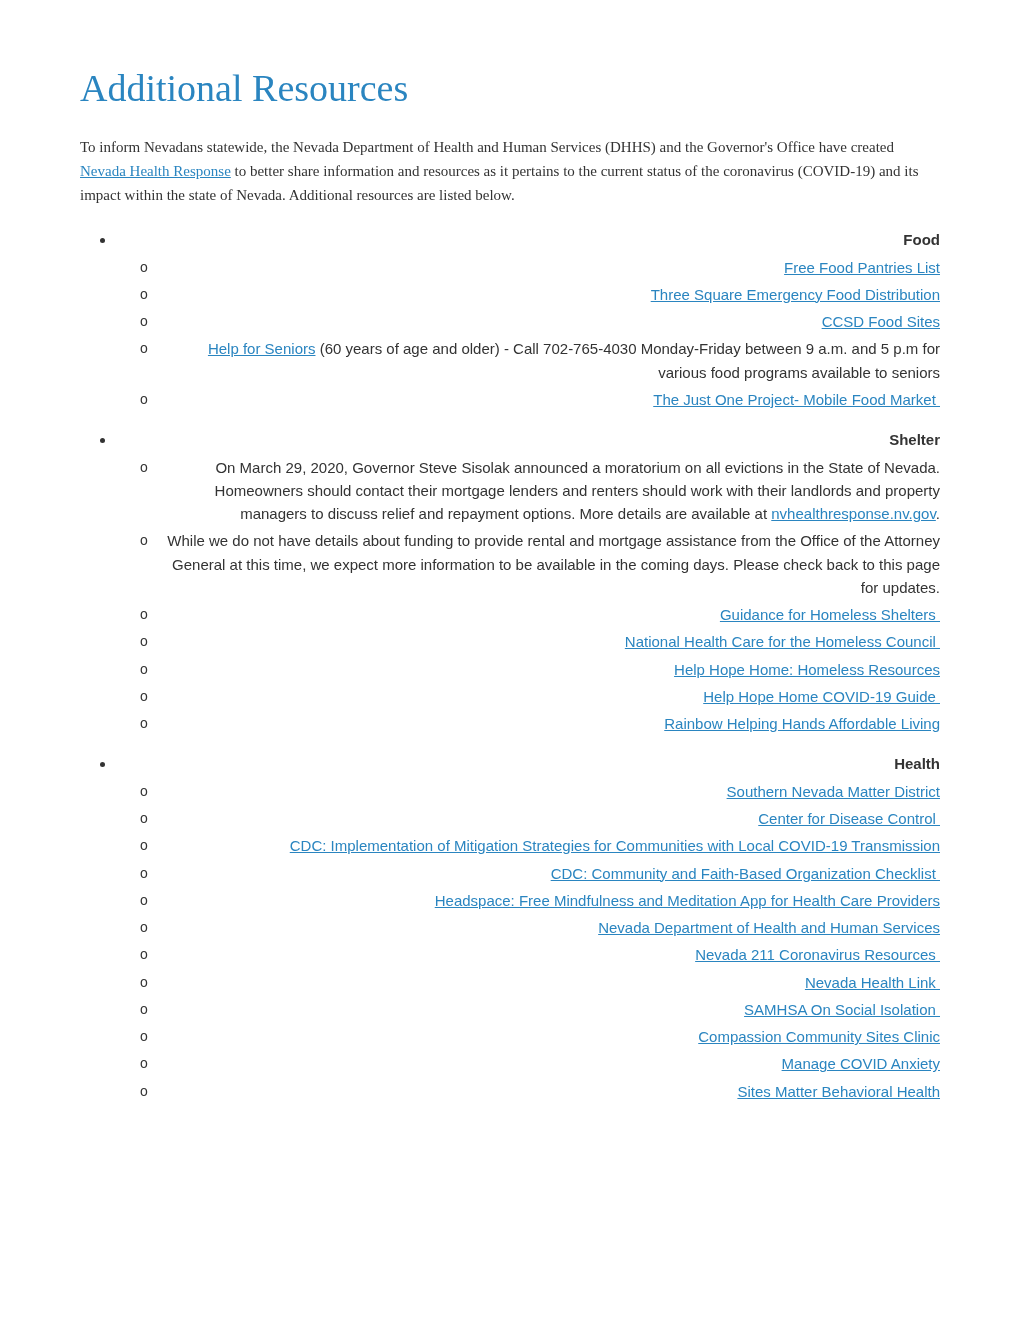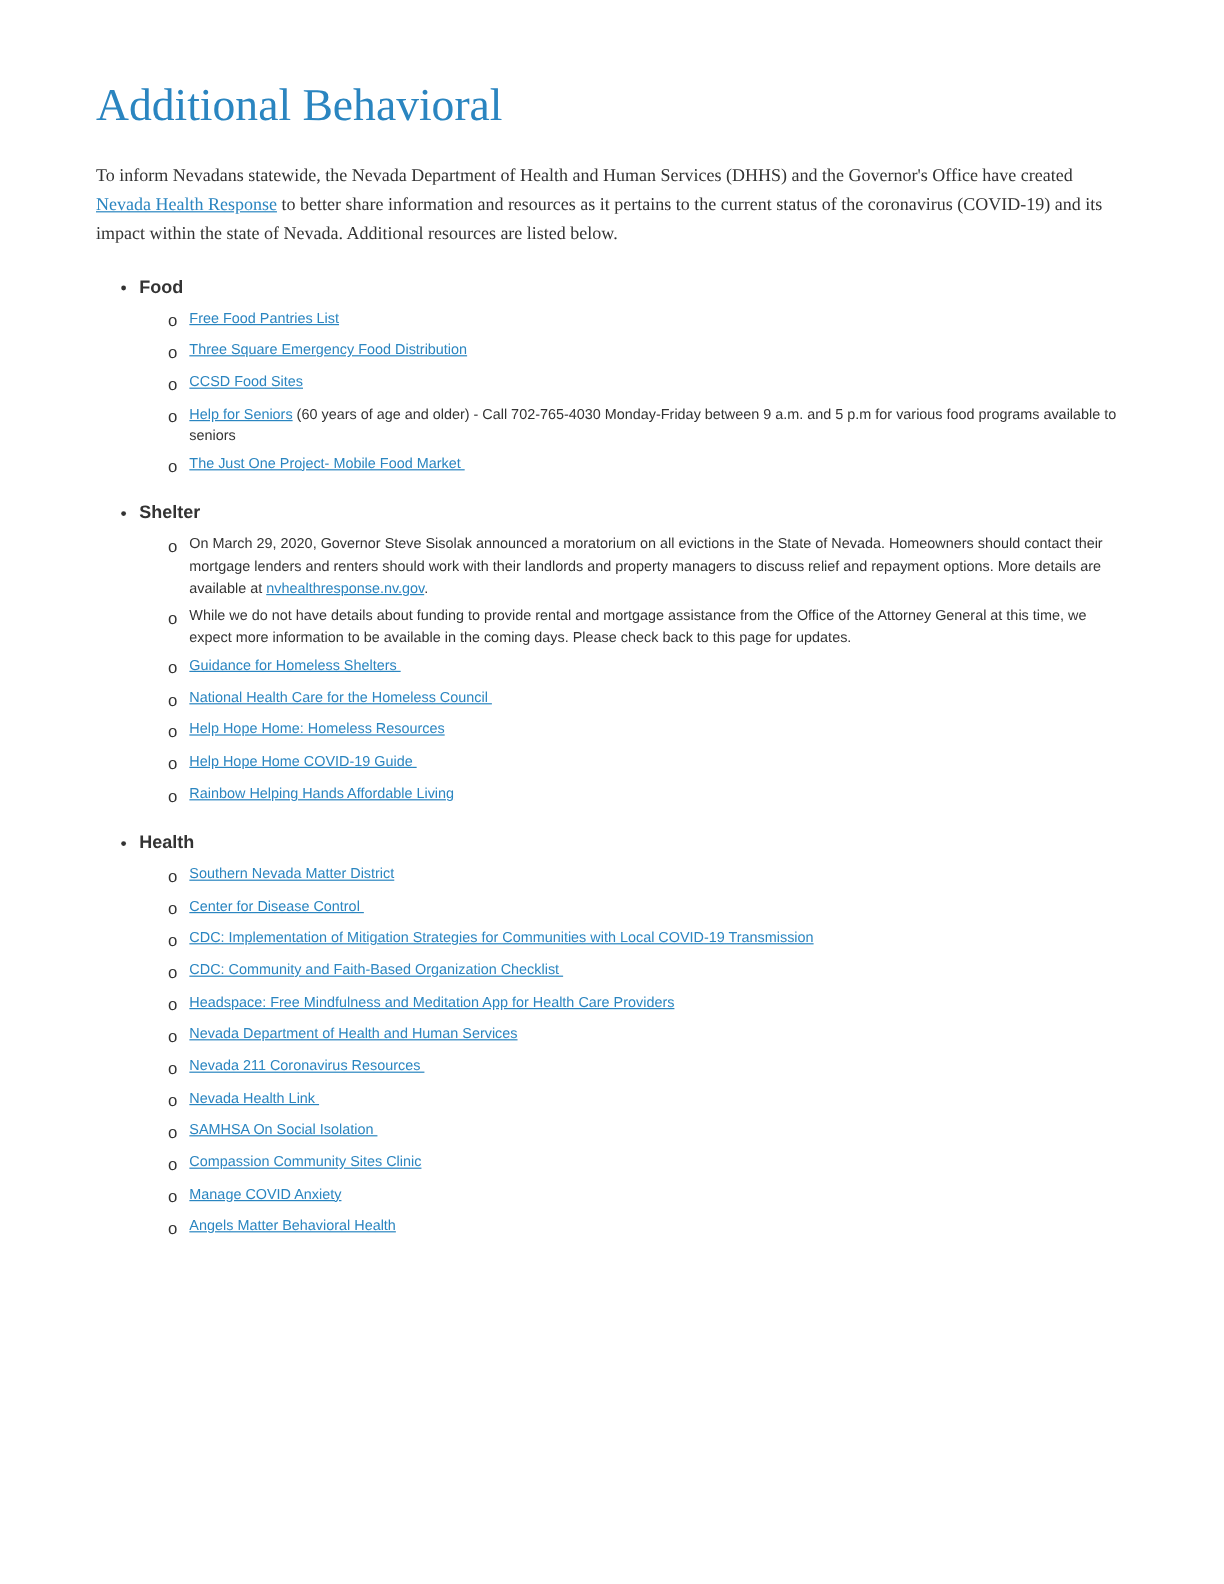--- a/index.html
+++ b/index.html
@@ -35,20 +35,21 @@
     }
 
     .intro a {
       color: #2a85c0;
       text-decoration: underline;
     }
 
     ul.main-list {
       list-style: disc;
       padding-left: 36px;
+      text-align: right;
     }
 
     ul.main-list > li {
       margin-bottom: 18px;
       font-weight: bold;
       font-size: 15px;
     }
 
     ul.main-list > li > span.section-title {
       font-weight: bold;
@@ -58,21 +59,21 @@
       list-style: none;
       padding-left: 24px;
       margin-top: 4px;
       font-weight: normal;
     }
 
     ul.sub-list > li {
       margin-bottom: 4px;
       display: flex;
       align-items: flex-start;
-      font-size: 12px;
+      font-size: 15px;
       line-height: 1.55;
     }
 
     ul.sub-list > li::before {
       content: "o";
       font-family: Arial, sans-serif;
       font-size: 14px;
       color: #333;
       margin-right: 10px;
       flex-shrink: 0;
@@ -88,21 +89,21 @@
       text-decoration: underline;
     }
 
     .section-food { margin-bottom: 22px; }
     .section-shelter { margin-bottom: 22px; }
     .section-health { margin-bottom: 22px; }
   </style>
 </head>
 <body>
 
-<h1>Additional Behavioral</h1>
+<h1>Additional Resources</h1>
 
 <p class="intro">
   <span>To inform Nevadans statewide, the Nevada Department of Health and Human Services (DHHS) and the Governor's Office have created </span><a href="#">Nevada Health Response</a><span> to better share information and resources as it pertains to the current status of the coronavirus (COVID-19) and its impact within the state of Nevada. Additional resources are listed below.</span>
 </p>
 
 <ul class="main-list">
 
   <li class="section-food">
     <span class="section-title">Food</span>
     <ul class="sub-list">
@@ -181,17 +182,17 @@
       <li>
           <span class="item-content"><a href="#">SAMHSA On Social Isolation&nbsp;</a></span>
         </li>
       <li>
           <span class="item-content"><a href="#">Compassion Community Sites Clinic</a></span>
         </li>
       <li>
           <span class="item-content"><a href="#">Manage COVID Anxiety</a></span>
         </li>
       <li>
-          <span class="item-content"><a href="#">Angels Matter Behavioral Health</a></span>
+          <span class="item-content"><a href="#">Sites Matter Behavioral Health</a></span>
         </li>
     </ul>
   </li>
 </ul>
 
 </body></html>

